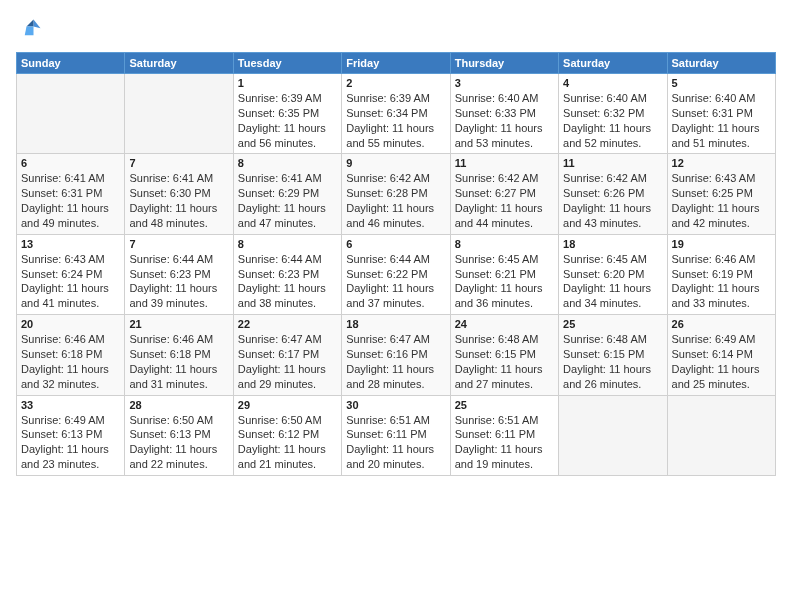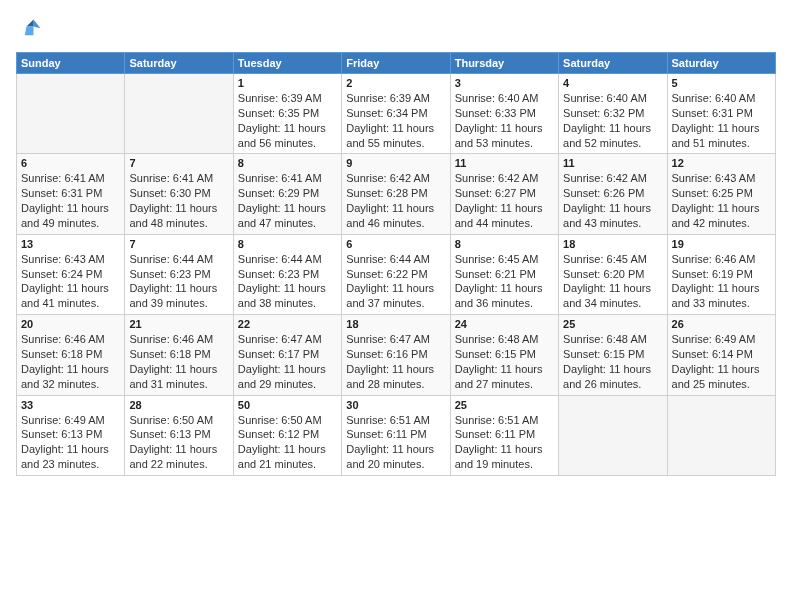--- a/index.html
+++ b/index.html
@@ -303,21 +303,21 @@
 Sunset: 6:13 PM
 Daylight: 11 hours and 23 minutes.</div>
           </td>
           <td>
             <div class="day-number">28</div>
             <div class="day-info" style="white-space: pre-line;">Sunrise: 6:50 AM
 Sunset: 6:13 PM
 Daylight: 11 hours and 22 minutes.</div>
           </td>
           <td>
-            <div class="day-number">50</div>
+            <div class="day-number">29</div>
             <div class="day-info" style="white-space: pre-line;">Sunrise: 6:50 AM
 Sunset: 6:12 PM
 Daylight: 11 hours and 21 minutes.</div>
           </td>
           <td>
             <div class="day-number">30</div>
             <div class="day-info" style="white-space: pre-line;">Sunrise: 6:51 AM
 Sunset: 6:11 PM
 Daylight: 11 hours and 20 minutes.</div>
           </td>

